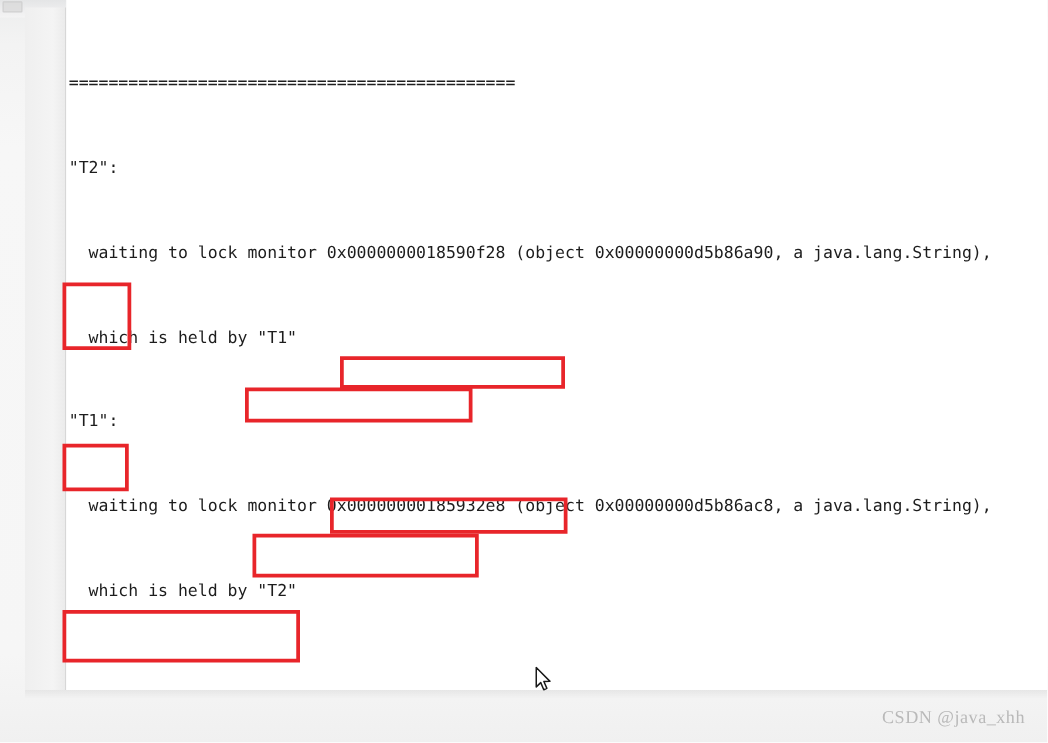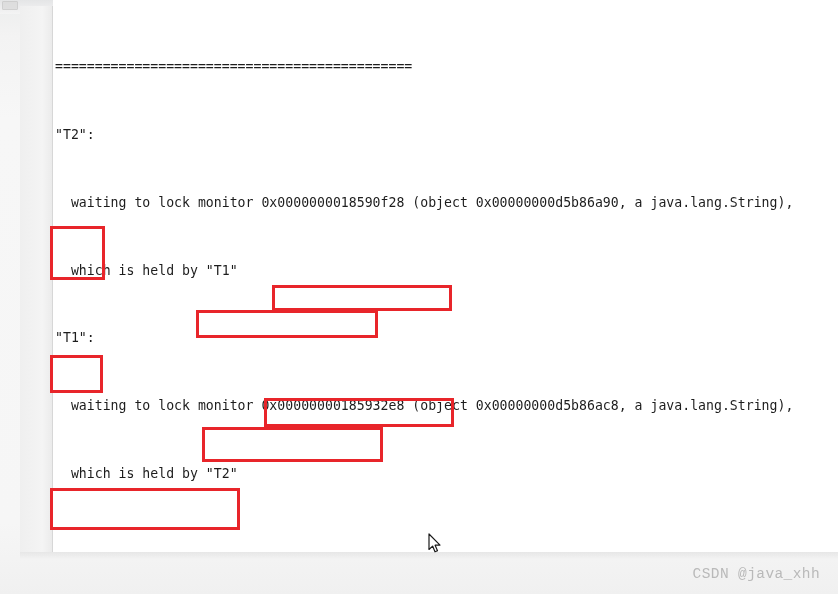--- a/index.html
+++ b/index.html
@@ -106,21 +106,21 @@
     box-sizing: border-box;
     background: transparent;
     pointer-events: none;
   }
 
   
   .watermark {
     position: absolute;
     right: 18px;
     top: 566px;
-    font-family: Liberation Mono, monospace;
+    font-family: Liberation Serif, serif;
     font-size: 14.5px;
     color: #b9b9b9;
     letter-spacing: .4px;
     white-space: nowrap;
   }
 
   
   .page-bottom-shadow {
     position: absolute;
     left: 20px; top: 552px;

